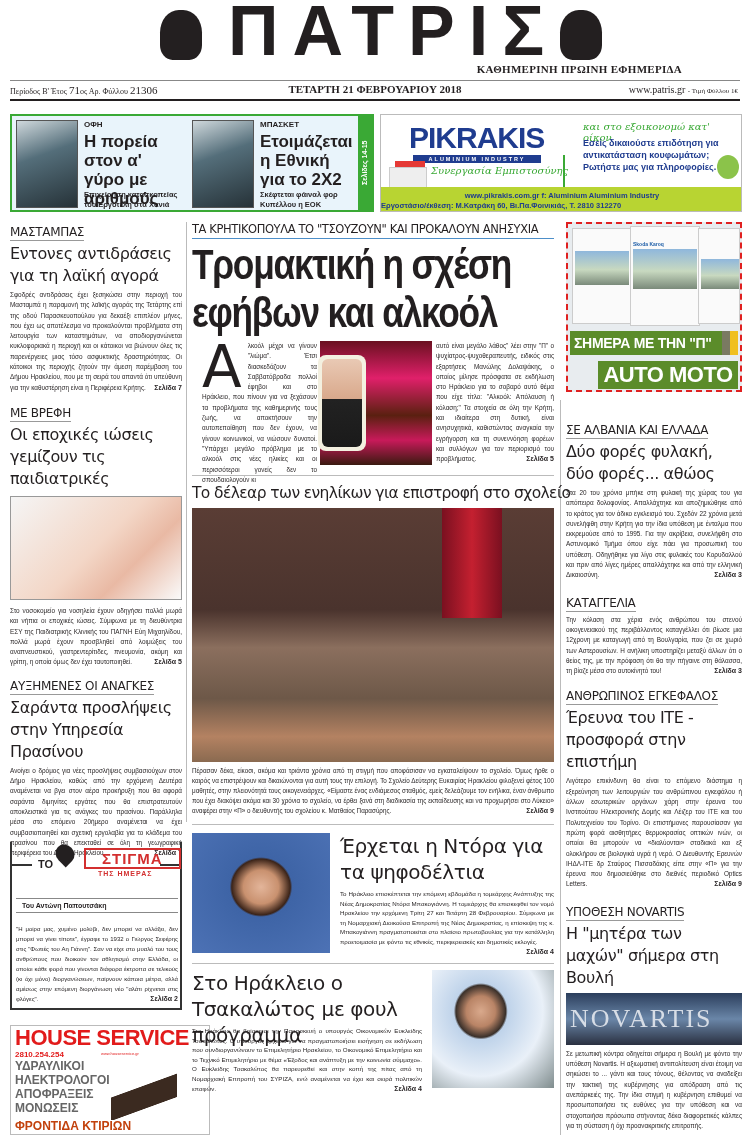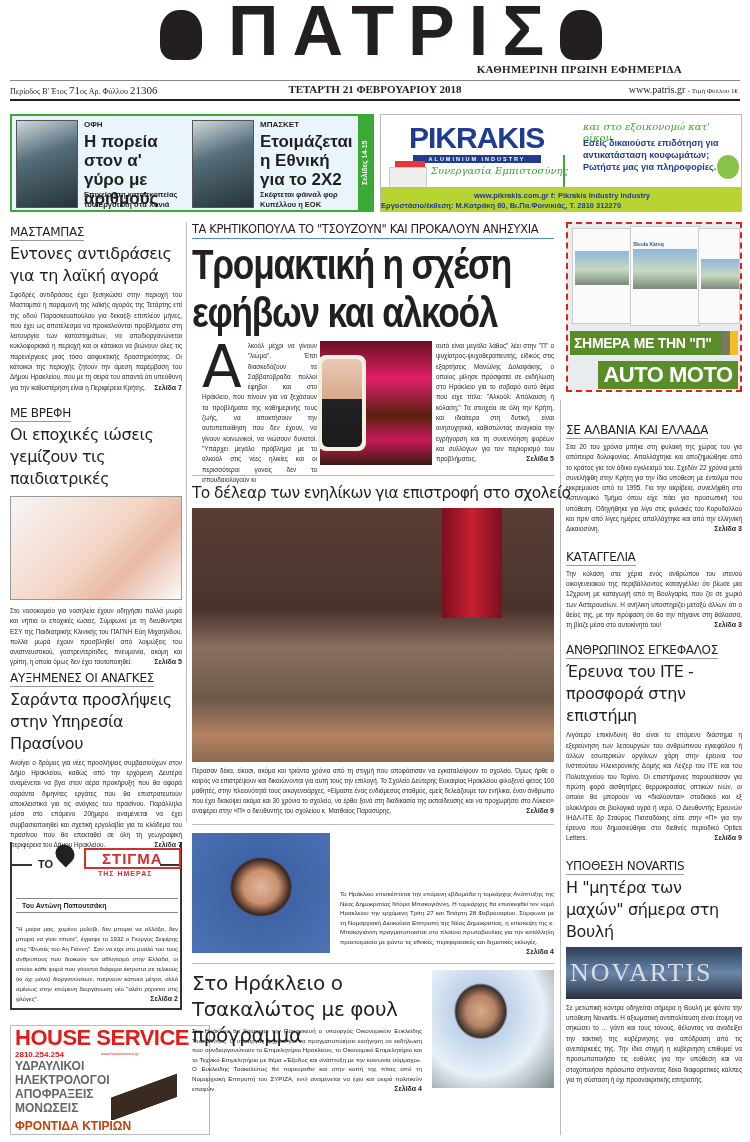--- a/index.html
+++ b/index.html
@@ -94,40 +94,40 @@
   <div id="pik-logo">PIKRAKIS</div>
   <div id="pik-bar">ALUMINIUM INDUSTRY</div>
   <div id="pik-roof"></div>
   <div id="pik-house"></div>
   <div id="pik-script">Συνεργασία Εμπιστοσύνης</div>
   <div id="pik-wind"></div>
   <div id="pik-slogan">και στο εξοικονομώ κατ' οίκον</div>
   <div id="pik-text" style="width:140px">Εσείς δικαιούστε επιδότηση για αντικατάσταση κουφωμάτων; Ρωτήστε μας για πληροφορίες.</div>
   <div class="tree" style="left:336px;top:40px;width:22px;height:24px"></div>
   <div id="pik-green"></div>
-  <div id="pik-foot1">www.pikrakis.com.gr   f: Pikrakis Industry Industry</div>
+  <div id="pik-foot1">www.pikrakis.com.gr   f: Aluminium Aluminium Industry</div>
   <div id="pik-foot2">Εργοστάσιο/έκθεση: Μ.Κατράκη 60, Βι.Πα.Φοινικιάς, Τ. 2810 312270</div>
 </div>
 
 <div class="vrule" style="left:186px;top:222px;height:600px"></div>
 <div class="vrule" style="left:560px;top:400px;height:735px"></div>
 
 <div class="abs" id="left">
   <div>
     <div class="kicker">ΜΑΣΤΑΜΠΑΣ</div>
     <div class="head" style="margin-top:2px">Εντονες αντιδράσεις για τη λαϊκή αγορά</div>
     <div class="body" style="margin-top:3px"><span>Σφοδρές αντιδράσεις έχει ξεσηκώσει στην περιοχή του Μασταμπά η παραμονή της λαϊκής αγοράς της Τετάρτης επί της οδού Παρασκευοπούλου για δεκαέξι επιπλέον μήνες, που έχει ως αποτέλεσμα να προκαλούνται προβλήματα στη λειτουργία των καταστημάτων, να αποδιοργανώνεται κυκλοφοριακά η περιοχή και οι κάτοικοι να βιώνουν όλες τις παρενέργειες μιας τόσο ασφυκτικής δραστηριότητας. Οι κάτοικοι της περιοχής ζητούν την άμεση παρέμβαση του Δήμου Ηρακλείου, που με τη σειρά του απαντά ότι υπεύθυνη για την καθυστέρηση είναι η Περιφέρεια Κρήτης.</span> <span class="page">Σελίδα 7</span></div>
   </div>
   <div style="margin-top:10px">
     <div class="kicker">ΜΕ ΒΡΕΦΗ</div>
     <div class="head" style="margin-top:2px">Οι εποχικές ιώσεις γεμίζουν τις παιδιατρικές</div>
     <div style="width:172px;height:104px;margin-top:6px;background:linear-gradient(135deg,#f5f5f5,#f3d6c6 50%,#e9b9a4 70%,#fafafa);border:1px solid #999"></div>
     <div class="body" style="margin-top:6px"><span>Στο νοσοκομείο για νοσηλεία έχουν οδηγήσει πολλά μωρά και νήπια οι εποχικές ιώσεις. Σύμφωνα με τη διευθύντρια ΕΣΥ της Παιδιατρικής Κλινικής του ΠΑΓΝΗ Εύη Μιχαηλίδου, πολλά μωρά έχουν προσβληθεί από λοιμώξεις του αναπνευστικού, γαστρεντερίτιδες, πνευμονία, ακόμη και γρίπη, η οποία όμως δεν έχει ταυτοποιηθεί.</span> <span class="page">Σελίδα 5</span></div>
   </div>
-  <div style="margin-top:0">
+  <div style="margin-top:8px">
     <div class="kicker">ΑΥΞΗΜΕΝΕΣ ΟΙ ΑΝΑΓΚΕΣ</div>
     <div class="head" style="margin-top:2px">Σαράντα προσλήψεις στην Υπηρεσία Πρασίνου</div>
     <div class="body" style="margin-top:3px"><span>Ανοίγει ο δρόμος για νέες προσλήψεις συμβασιούχων στον Δήμο Ηρακλείου, καθώς από την ερχόμενη Δευτέρα αναμένεται να βγει στον αέρα προκήρυξη που θα αφορά σαράντα διμηνίτες εργάτες που θα επιστρατευτούν αποκλειστικά για τις ανάγκες του πρασίνου. Παράλληλα μέσα στο επόμενο 20ήμερο αναμένεται να έχει συμβασιοποιηθεί και σχετική εργολαβία για το κλάδεμα του πρασίνου που θα επεκταθεί σε όλη τη γεωγραφική περιφέρεια του Δήμου Ηρακλείου.</span> <span class="page">Σελίδα 7</span></div>
   </div>
 </div>
 
 <div class="abs" style="left:10px;top:842px;width:172px;height:168px;border:2px solid #333;border-top:none">
   <div style="position:absolute;left:-2px;top:22px;width:22px;height:2px;background:#333"></div>
   <div style="position:absolute;right:-2px;top:22px;width:22px;height:2px;background:#333"></div>
   <div style="position:absolute;left:26px;top:16px;font-weight:900;font-size:11px">ΤΟ</div>
@@ -175,20 +175,21 @@
   <div style="margin-top:6px">
     <div class="head" style="font-size:15.5px;letter-spacing:-.6px;white-space:nowrap">Το δέλεαρ των ενηλίκων για επιστροφή στο σχολείο</div>
     <div style="width:362px;height:254px;margin-top:4px;background:linear-gradient(180deg,#5a3d35 0,#4a332d 40%,#8b6f5e 55%,#6d5848 75%,#b48262 90%,#8a6a50)">
       <div style="position:relative;left:250px;top:0;width:60px;height:110px;background:linear-gradient(90deg,#7a1020,#c42030,#7a1020)"></div>
     </div>
     <div class="body" style="margin-top:4px;font-size:6.3px;line-height:10px"><span>Πέρασαν δέκα, είκοσι, ακόμα και τριάντα χρόνια από τη στιγμή που αποφάσισαν να εγκαταλείψουν το σχολείο. Όμως ήρθε ο καιρός να επιστρέψουν και δικαιώνονται για αυτή τους την επιλογή. Το Σχολείο Δεύτερης Ευκαιρίας Ηρακλείου φιλοξενεί φέτος 100 μαθητές, στην πλειονότητά τους οικογενειάρχες. «Είμαστε ένας ενδιάμεσος σταθμός, εμείς δελεάζουμε τον ενήλικα, έναν άνθρωπο που έχει διακόψει ακόμα και 30 χρόνια το σχολείο, να έρθει ξανά στη διαδικασία της εκπαίδευσης και να προχωρήσει στο Λύκειο» αναφέρει στην «Π» ο διευθυντής του σχολείου κ. Ματθαίος Παρασύρης.</span> <span class="page">Σελίδα 9</span></div>
   </div>
   <div style="height:1px;background:#bbb;margin-top:8px"></div>
   <div style="position:relative;height:126px;margin-top:8px">
     <div style="position:absolute;left:0;top:0;width:138px;height:120px;background:radial-gradient(ellipse at 50% 45%,#e3b59a 0,#c9916f 18%,#3b2419 30%,#3e64a6 32%,#4d72b5 100%)"></div>
+    <div class="head" style="position:absolute;left:148px;top:0;width:214px;font-size:20px;line-height:26px">Έρχεται η Ντόρα για τα ψηφοδέλτια</div>
     <div class="body" style="position:absolute;left:148px;top:56px;width:214px;font-size:6.2px;line-height:9.6px"><span>Το Ηράκλειο επισκέπτεται την επόμενη εβδομάδα η τομεάρχης Ανάπτυξης της Νέας Δημοκρατίας Ντόρα Μπακογιάννη. Η τομεάρχης θα επισκεφθεί τον νομό Ηρακλείου την ερχόμενη Τρίτη 27 και Τετάρτη 28 Φεβρουαρίου. Σύμφωνα με τη Νομαρχιακή Διοικούσα Επιτροπή της Νέας Δημοκρατίας, η επίσκεψη της κ. Μπακογιάννη πραγματοποιείται στο πλαίσιο πρωτοβουλίας για την κατάλληλη προετοιμασία με φόντο τις εθνικές, περιφερειακές και δημοτικές εκλογές.</span> <span class="page">Σελίδα 4</span></div>
   </div>
   <div style="height:1px;background:#bbb;margin-top:4px"></div>
   <div style="position:relative;height:126px;margin-top:6px">
     <div class="head" style="position:absolute;left:0;top:0;width:230px;font-size:20px;line-height:26px">Στο Ηράκλειο ο Τσακαλώτος με φουλ πρόγραμμα</div>
     <div class="body" style="position:absolute;left:0;top:56px;width:230px;font-size:6.2px;line-height:9.6px"><span>Στο Ηράκλειο θα βρίσκεται την Παρασκευή ο υπουργός Οικονομικών Ευκλείδης Τσακαλώτος. Ο υπουργός έρχεται για να πραγματοποιήσει εισήγηση σε εκδήλωση που συνδιοργανώνουν το Επιμελητήριο Ηρακλείου, το Οικονομικό Επιμελητήριο και το Τεχνικό Επιμελητήριο με θέμα «Έξοδος και ανάπτυξη με την κοινωνία σύμμαχο». Ο Ευκλείδης Τσακαλώτος θα παρευρεθεί και στην κοπή της πίτας από τη Νομαρχιακή Επιτροπή του ΣΥΡΙΖΑ, ενώ αναμένεται να έχει και σειρά πολιτικών επαφών.</span> <span class="page">Σελίδα 4</span></div>
     <div style="position:absolute;left:240px;top:0;width:122px;height:118px;background:radial-gradient(ellipse at 40% 35%,#d9a98c 0,#b98466 14%,#3a302a 24%,#bfd3ea 26%,#e9f0f8 60%,#7f8c8d 100%)"></div>
   </div>
 </div>
 
@@ -205,20 +206,21 @@
       <div class="mini-photo" style="left:2px;top:30px;width:38px;height:30px"></div>
     </div>
     <div id="auto-band1">ΣΗΜΕΡΑ ΜΕ ΤΗΝ "Π"</div>
     <div id="auto-band1b"></div>
     <div id="auto-band1c"></div>
     <div id="auto-band2">AUTO MOTO</div>
   </div>
 
   <div style="margin-top:28px">
     <div class="kicker">ΣΕ ΑΛΒΑΝΙΑ ΚΑΙ ΕΛΛΑΔΑ</div>
+    <div class="head" style="margin-top:2px">Δύο φορές φυλακή, δύο φορές... αθώος</div>
     <div class="body" style="margin-top:3px"><span>Στα 20 του χρόνια μπήκε στη φυλακή της χώρας του για απόπειρα δολοφονίας. Απαλλάχτηκε και αποζημιώθηκε από το κράτος για τον άδικο εγκλεισμό του. Σχεδόν 22 χρόνια μετά συνελήφθη στην Κρήτη για την ίδια υπόθεση με ένταλμα που εκκρεμούσε από το 1995. Για την ακρίβεια, συνελήφθη στο Αστυνομικό Τμήμα όπου είχε πάει για προσωπική του υπόθεση. Οδηγήθηκε για λίγο στις φυλακές του Κορυδαλλού και πριν από λίγες ημέρες απαλλάχτηκε και από την ελληνική Δικαιοσύνη.</span> <span class="page">Σελίδα 3</span></div>
   </div>
   <div style="margin-top:12px">
     <div class="kicker">ΚΑΤΑΓΓΕΛΙΑ</div>
     <div class="body" style="margin-top:3px"><span>Την κόλαση στα χέρια ενός ανθρώπου του στενού οικογενειακού της περιβάλλοντος καταγγέλλει ότι βίωσε μια 12χρονη με καταγωγή από τη Βουλγαρία, που ζει σε χωριό των Αστερουσίων. Η ανήλικη υποστηρίζει μεταξύ άλλων ότι ο θείος της, με την πρόφαση ότι θα την πήγαινε στη θάλασσα, τη βίαζε μέσα στο αυτοκίνητό του!</span> <span class="page">Σελίδα 3</span></div>
   </div>
   <div style="margin-top:10px">
     <div class="kicker">ΑΝΘΡΩΠΙΝΟΣ ΕΓΚΕΦΑΛΟΣ</div>
     <div class="head" style="margin-top:2px">Έρευνα του ΙΤΕ - προσφορά στην επιστήμη</div>
     <div class="body" style="margin-top:3px"><span>Λιγότερο επικίνδυνη θα είναι το επόμενο διάστημα η εξερεύνηση των λειτουργιών του ανθρώπινου εγκεφάλου ή άλλων εσωτερικών οργάνων χάρη στην έρευνα του Ινστιτούτου Ηλεκτρονικής Δομής και Λέιζερ του ΙΤΕ και του Πολυτεχνείου του Τορίνο. Οι επιστήμονες παρουσίασαν για πρώτη φορά αισθητήρες θερμοκρασίας οπτικών ινών, οι οποίοι θα μπορούν να «διαλύονται» σταδιακά και εξ ολοκλήρου σε βιολογικά υγρά ή νερό. Ο Διευθυντής Ερευνών ΙΗΔΛ-ΙΤΕ δρ Σταύρος Πισσαδάκης είπε στην «Π» για την έρευνα που δημοσιεύθηκε στο διεθνές περιοδικό Optics Letters.</span> <span class="page">Σελίδα 9</span></div>

